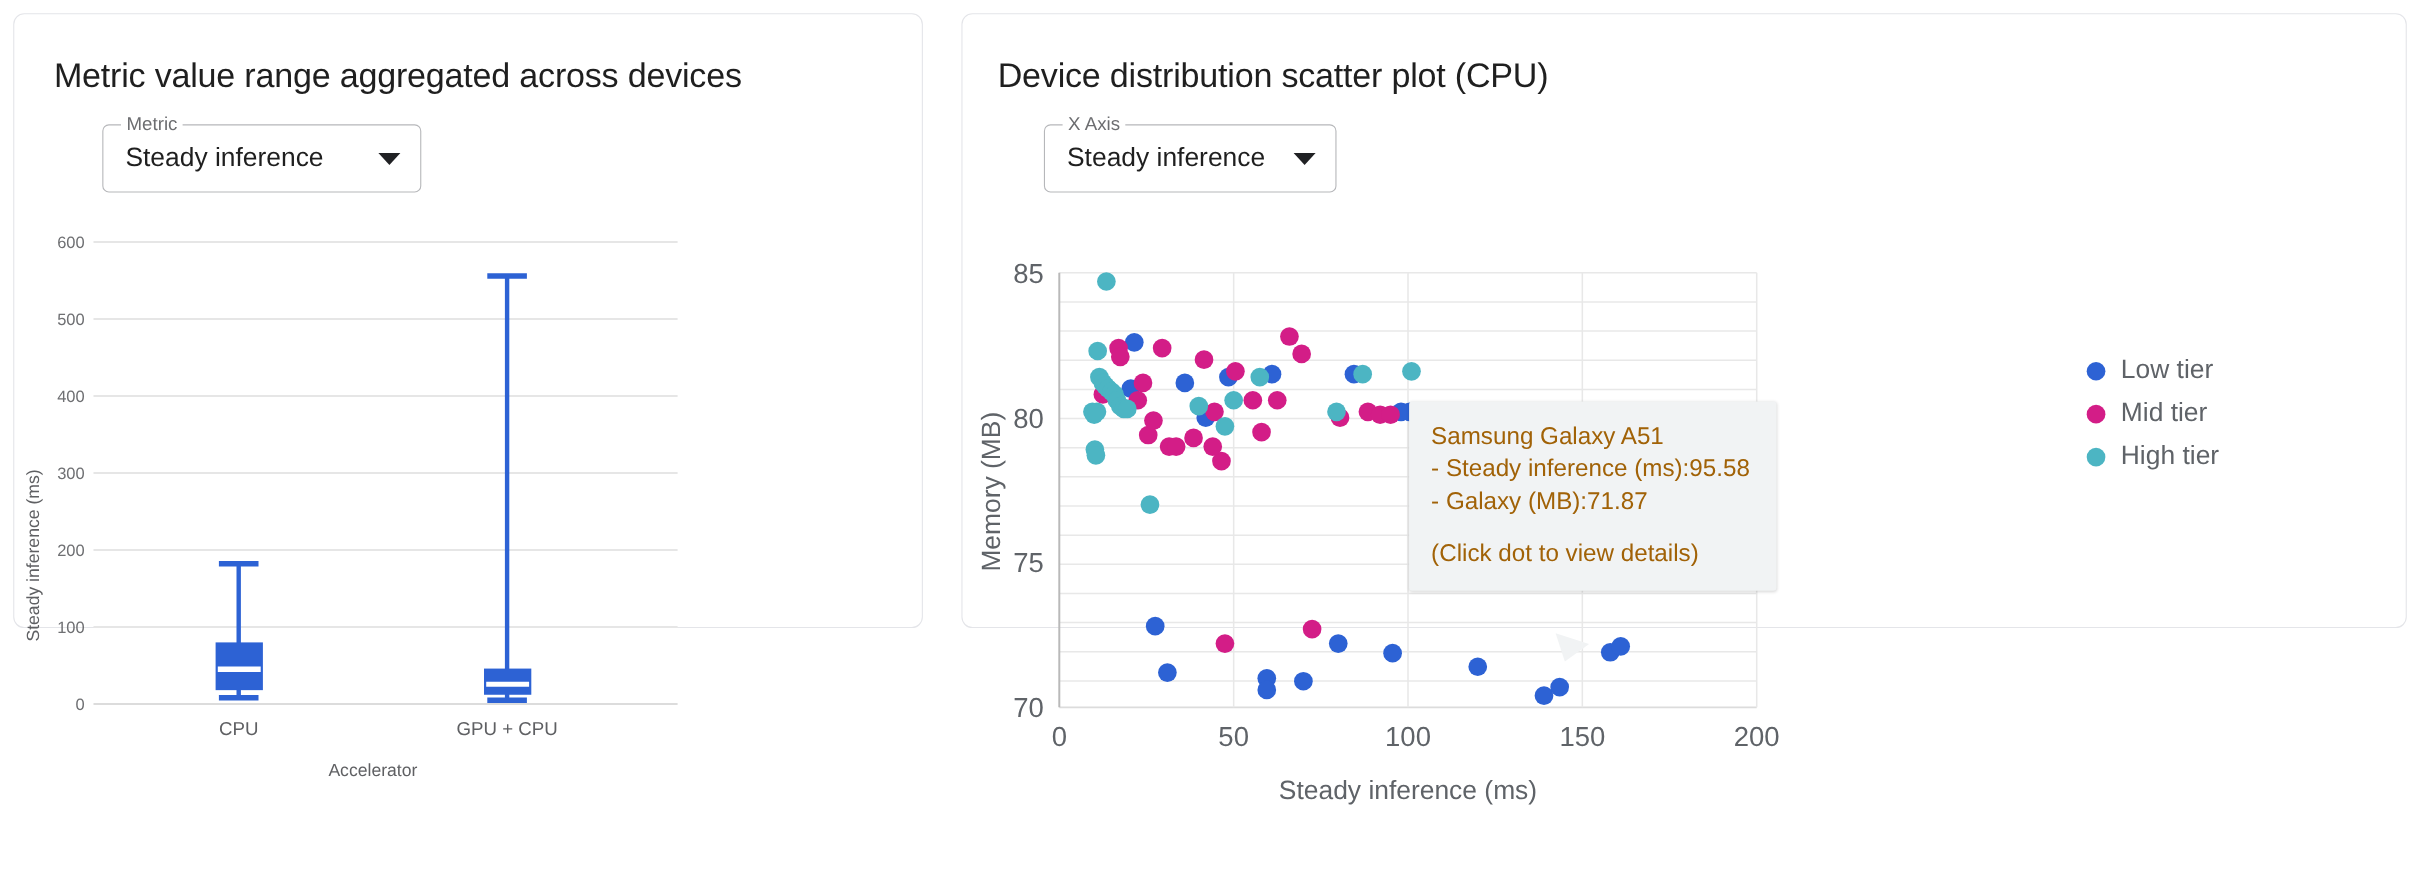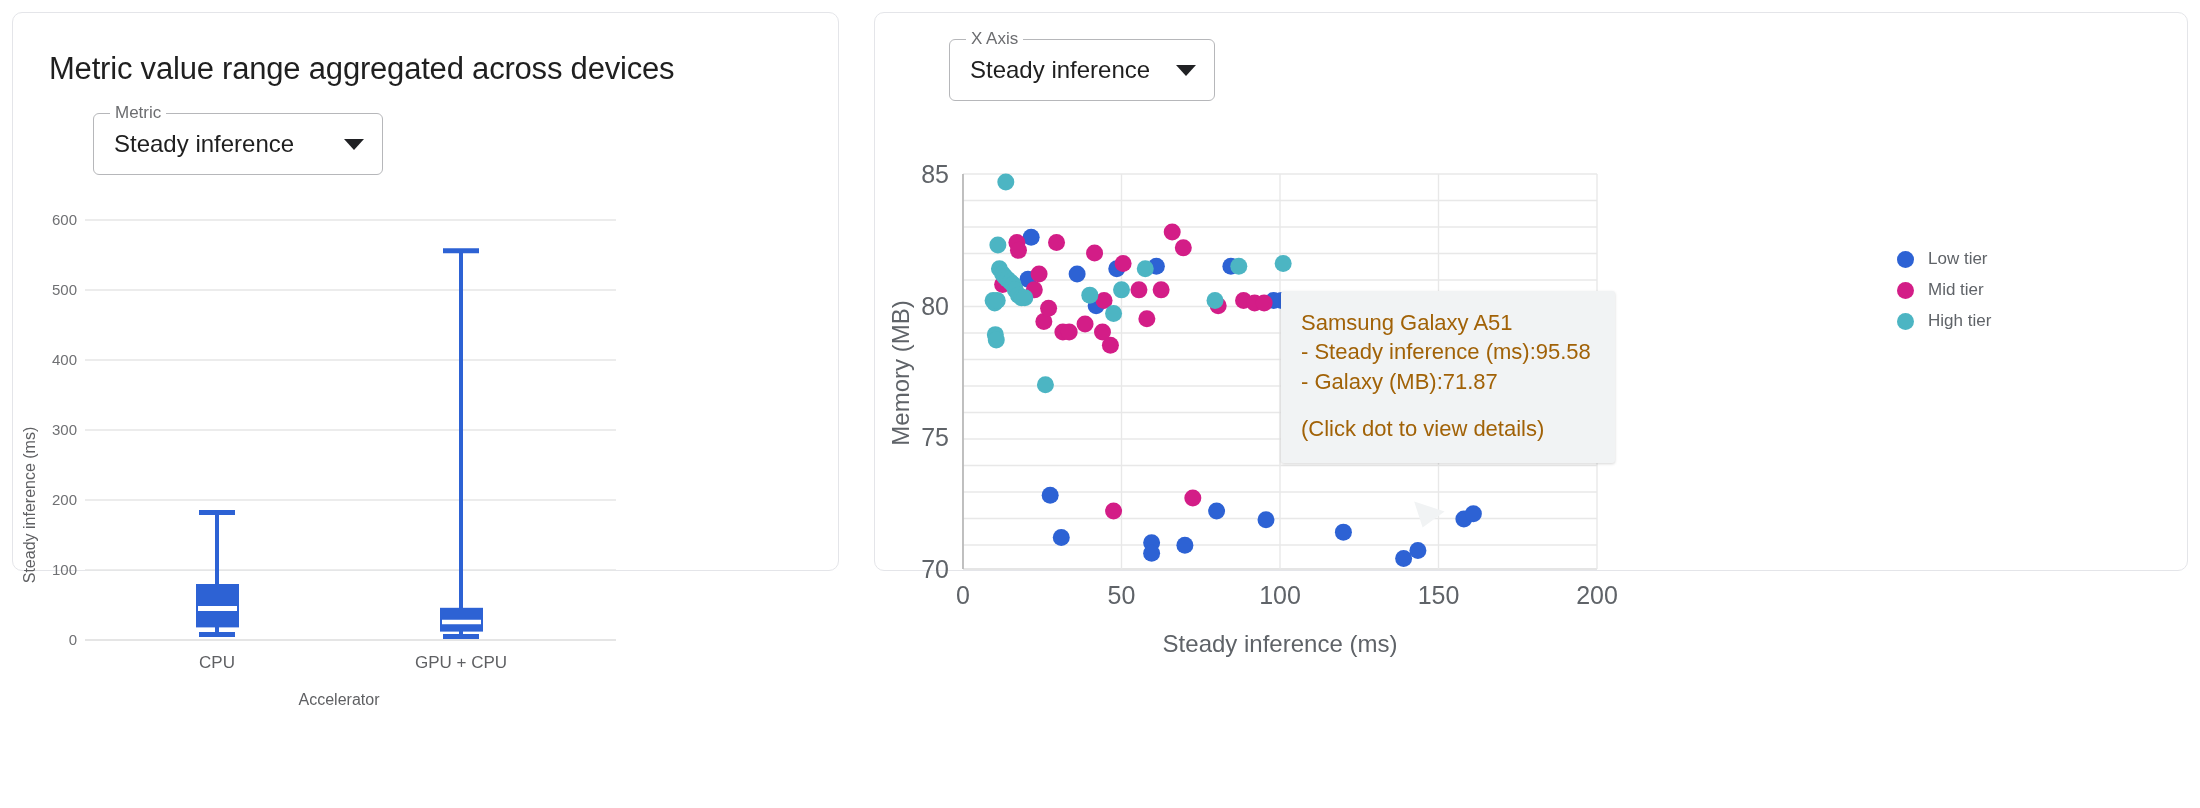--- a/index.html
+++ b/index.html
@@ -92,21 +92,21 @@
   .sc-axis-title { font-size: 24px; fill: #5f6368; font-family: "Liberation Sans", sans-serif; }
 
   
   .legend {
     position: absolute;
     left: 1022px; top: 148px;
     display: flex; flex-direction: column; gap: 11px;
   }
   .legend-row { display: flex; align-items: center; gap: 14px; cursor: pointer; }
   .legend-dot { width: 17px; height: 17px; border-radius: 50%; }
-  .legend-label { font-size: 17px; color: #5f6368; white-space: nowrap; }
+  .legend-label { font-size: 24px; color: #5f6368; white-space: nowrap; }
 
   
   .tooltip {
     position: absolute;
     left: 406px; top: 190px;
     width: 334px;
     background: #f1f3f4;
     border-radius: 3px;
     padding: 17px 20px 20px 20px;
     box-shadow: 0 1px 3px rgba(0,0,0,0.16);
@@ -185,20 +185,21 @@
         <g>
           <text class="axis-cat-text" x="204" y="493" text-anchor="middle">CPU</text>
           <text class="axis-cat-text" x="448" y="493" text-anchor="middle">GPU + CPU</text>
         </g>
         <text class="axis-title-text" x="326" y="530" text-anchor="middle">Accelerator</text>
       </svg>
     </div>
   </div>
 
   <div class="card card-right">
+    <div class="card-title">Device distribution scatter plot (CPU)</div>
 
     <div class="controls">
       <div class="mdc-select sel-x">
         <span class="notch-label">X Axis</span>
         <span class="sel-value">Steady inference</span>
         <span class="caret"></span>
       </div>
     </div>
 
     <div class="scatter-wrap">

